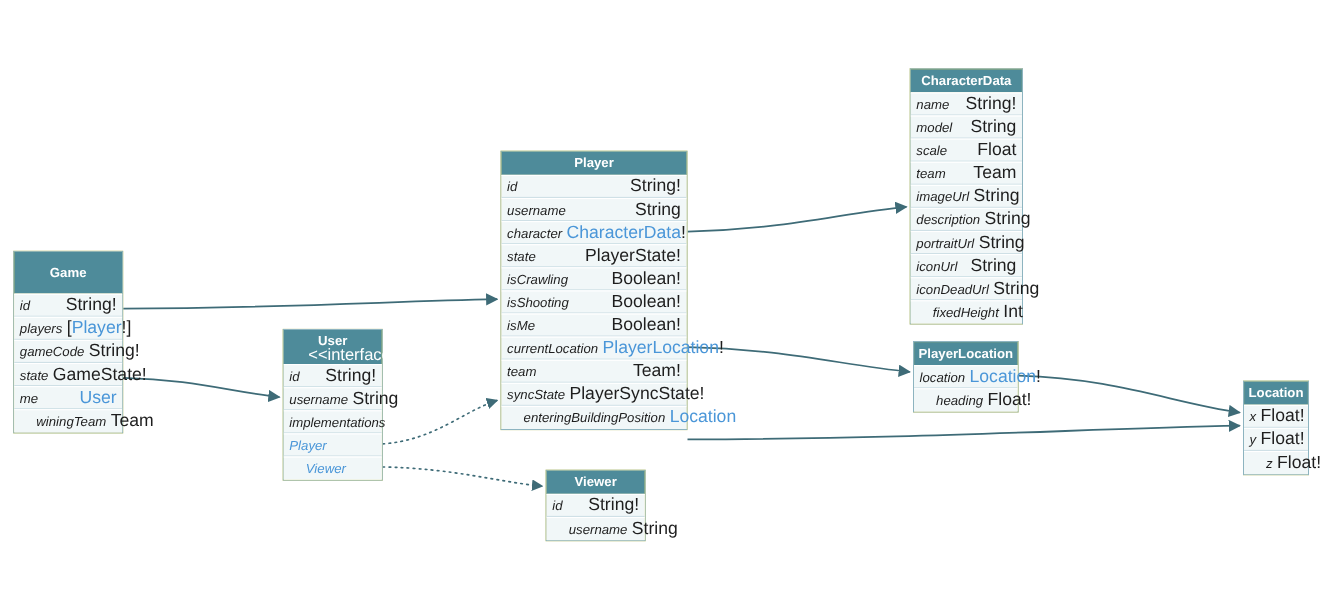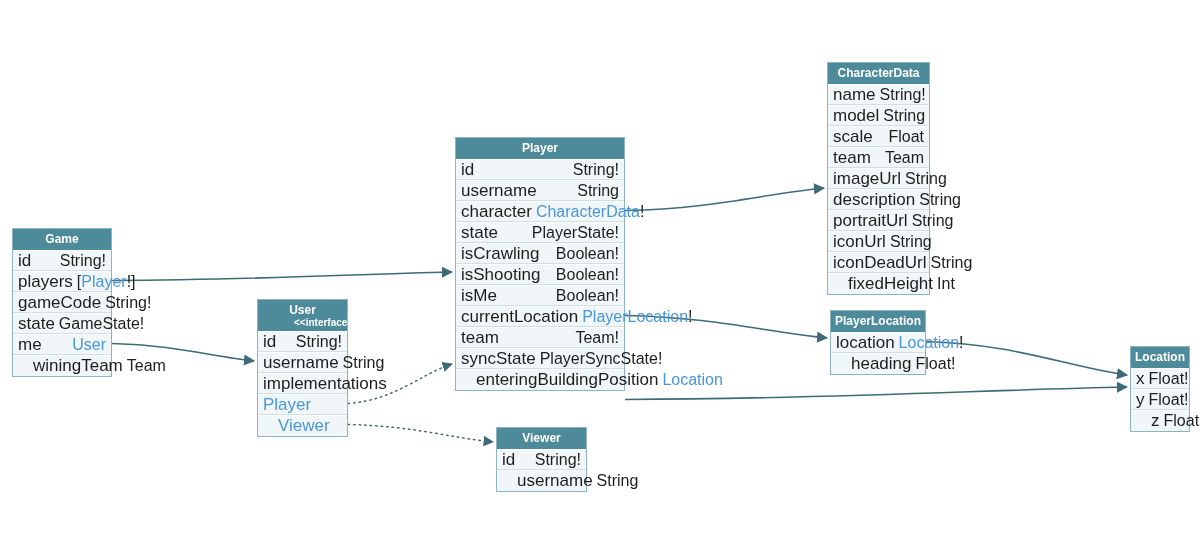--- a/index.html
+++ b/index.html
@@ -35,23 +35,23 @@
     align-items: center;
     justify-content: center;
     text-align: center;
   }
   .node-title {
     font-size: 12px;
     font-weight: bold;
     line-height: 13px;
   }
   .node-subtitle {
-    font-size: 10px;
+    font-size: 15px;
     line-height: 11px;
-    font-weight: bold;
+    font-weight: normal;
     margin-left: 48px;
   }
   .rows {
     display: flex;
     flex-direction: column;
     background: #ffffff;
   }
   .row {
     box-sizing: border-box;
     height: 21px;
@@ -63,22 +63,23 @@
     background: var(--row-bg, #f1f7f8);
     border-top: 1px solid #ffffff;
     border-bottom: 1px solid var(--row-border, #cfe0e6);
     white-space: nowrap;
   }
   .rows .row:last-child {
     border-bottom: none;
     padding-left: 20px;
   }
   .field-name {
-    font-size: 17px;
+    font-size: 12px;
     color: var(--text, #1e1e1e);
+    font-style: italic;
   }
   .field-type {
     font-size: 16px;
     color: var(--text, #1e1e1e);
     text-align: left;
   }
   .link {
     color: var(--link, #4a96d8);
   }
   .impl-row .field-name {
@@ -101,21 +102,21 @@
   <path d="M 112 280.5 C 265 279.82, 350 274.125, 452 272" fill="none" stroke="#3e6b77" stroke-width="1.6" marker-end="url(#arrow-solid)"></path>
       <path d="M 112 343.5 C 175.9 344.9, 211.4 356.625, 254 361" fill="none" stroke="#3e6b77" stroke-width="1.6" marker-end="url(#arrow-solid)"></path>
       <path d="M 625 210.5 C 714.55 208.7, 764.3 193.625, 824 188" fill="none" stroke="#3e6b77" stroke-width="1.6" marker-end="url(#arrow-solid)"></path>
       <path d="M 625 315.5 C 715.9 317.3, 766.4 332.375, 827 338" fill="none" stroke="#3e6b77" stroke-width="1.6" marker-end="url(#arrow-solid)"></path>
       <path d="M 926 341.5 C 1016.45 344.18, 1066.7 366.625, 1127 375" fill="none" stroke="#3e6b77" stroke-width="1.6" marker-end="url(#arrow-solid)"></path>
       <path d="M 625 399.5 C 850.9 398.5, 976.4 390.125, 1127 387" fill="none" stroke="#3e6b77" stroke-width="1.6" marker-end="url(#arrow-solid)"></path>
       <path d="M 348 403.5 C 394.8 400.34, 420.8 373.875, 452 364" fill="none" stroke="#3e6b77" stroke-width="1.5" stroke-dasharray="1.5 4" stroke-linecap="round" marker-end="url(#arrow-dotted)"></path>
       <path d="M 348 424.5 C 413.25 425.9, 449.5 437.625, 493 442" fill="none" stroke="#3e6b77" stroke-width="1.5" stroke-dasharray="1.5 4" stroke-linecap="round" marker-end="url(#arrow-dotted)"></path>
     </svg>
 <div class="node" style="left: 12px; top: 228px; width: 100px;">
-      <div class="node-header" style="height: 21px;">
+      <div class="node-header" style="height: 38px;">
         <div class="node-title">Game</div>
       </div>
       <div class="rows">
         <div class="row">
           <span class="field-name">id</span>
           <span class="field-type"><span>String!</span></span>
         </div>
         <div class="row">
           <span class="field-name">players</span>
           <span class="field-type"><span>[</span><span class="link">Player</span><span>!]</span></span>

